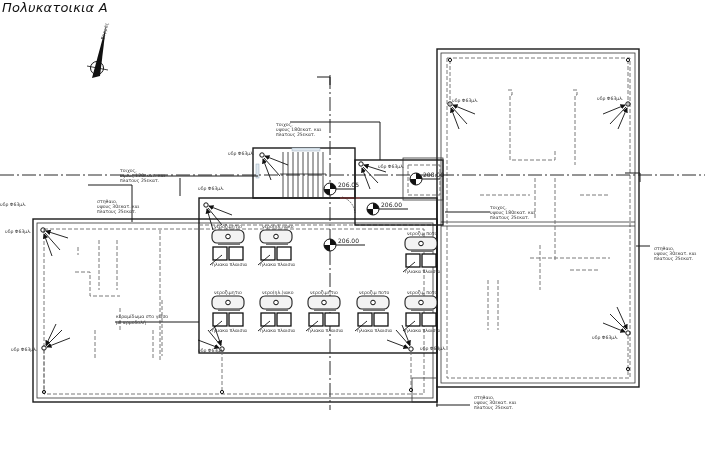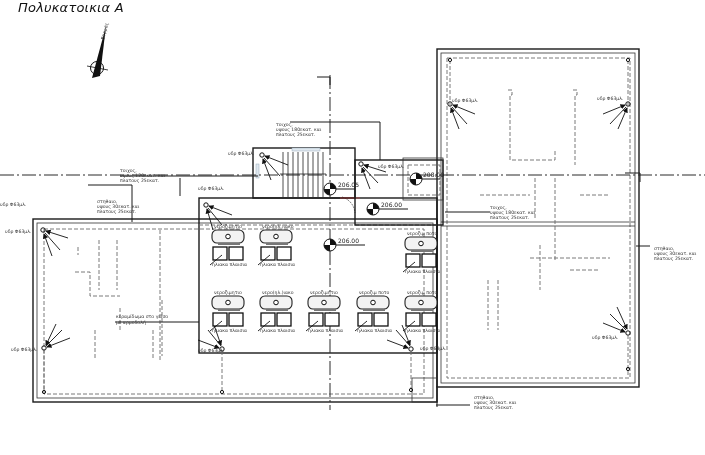--- a/index.html
+++ b/index.html
@@ -1,17 +1,17 @@
 <!DOCTYPE html>
 <html><head>
 <meta charset="utf-8">
 <style>
   html, body { margin: 0; padding: 0; background: #ffffff; }
   body { width: 705px; height: 455px; position: relative; overflow: hidden; font-family: "DejaVu Sans", sans-serif; }
-  #title { position: absolute; left: 18px; top: 0px; font-size: 13px; font-style: italic; color: #111; font-family: "DejaVu Sans", sans-serif; letter-spacing: 0.2px; }
+  #title { position: absolute; left: 2px; top: 0px; font-size: 13px; font-style: italic; color: #111; font-family: "DejaVu Sans", sans-serif; letter-spacing: 0.2px; }
   svg { position: absolute; left: 0; top: 0; }
   .wall { fill: none; stroke: #1a1a1a; stroke-width: 1.4; }
   .wall2 { fill: none; stroke: #333; stroke-width: 0.8; }
   .dash { fill: none; stroke: #6b6b6b; stroke-width: 0.9; stroke-dasharray: 4 2; }
   .axis { fill: none; stroke: #2a2a2a; stroke-width: 1; stroke-dasharray: 14 3 2 3; }
   .lead { fill: none; stroke: #1a1a1a; stroke-width: 1; }
   .arrow { stroke: #111; stroke-width: 0.9; fill: none; }
   .arrowhead { fill: #111; }
   .lbl { font-size: 4.6px; fill: #333; font-family: "DejaVu Sans", sans-serif; }
   .elev { font-size: 6px; fill: #222; font-family: "DejaVu Sans", sans-serif; }

